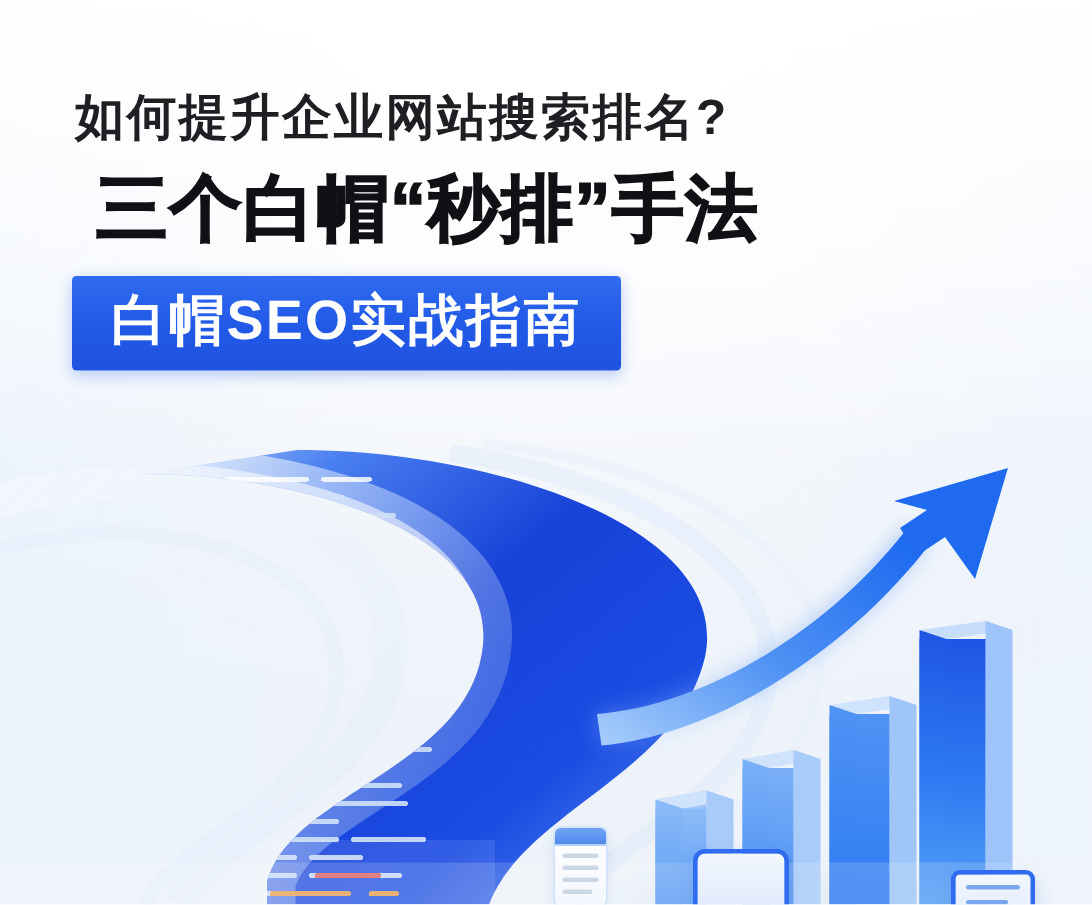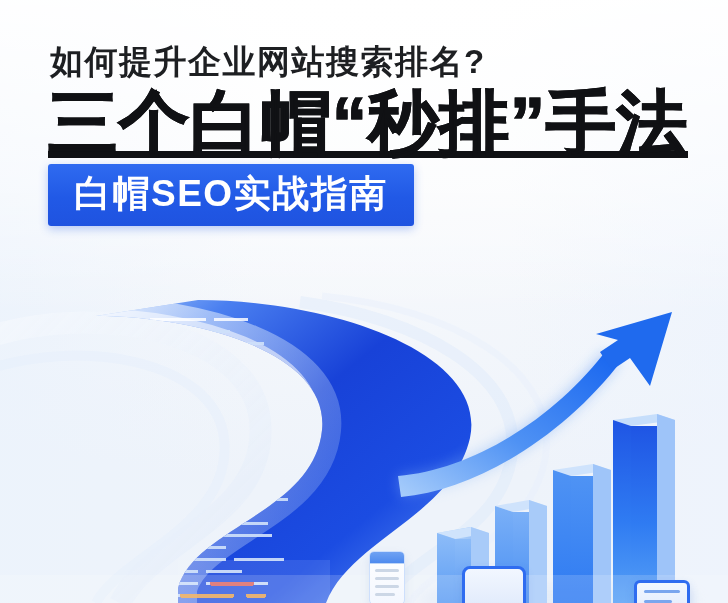--- a/index.html
+++ b/index.html
@@ -28,47 +28,46 @@
     background:
       linear-gradient(180deg, rgba(255,255,255,0.96) 0%, rgba(255,255,255,0.55) 30%, rgba(255,255,255,0) 52%),
       linear-gradient(90deg, rgba(236,243,252,0.85) 0%, rgba(255,255,255,0) 35%, rgba(255,255,255,0) 70%, rgba(238,244,253,0.7) 100%);
     pointer-events: none;
   }
 
   
   .text-block {
     position: absolute;
     left: 48px;
-    top: 42px;
+    top: 58px;
     width: 660px;
     z-index: 40;
   }
 
   .kicker {
     font-size: 33px;
     line-height: 1.22;
     font-weight: 700;
     color: #1d1f22;
     letter-spacing: 1.5px;
     white-space: nowrap;
     margin: 0 0 4px 2px;
     text-shadow: 0 1px 0 rgba(255,255,255,0.9);
   }
 
   .headline {
-    font-size: 70px;
+    font-size: 48px;
     line-height: 1.08;
     font-weight: 900;
     color: #101114;
     letter-spacing: 1px;
     white-space: nowrap;
-    margin: 0;
+    margin: 16px;
     -webkit-text-stroke: 1.2px #101114;
     text-shadow: 0 1px 0 rgba(255,255,255,0.6);
-    text-decoration: underline;
   }
 
   .badge {
     display: inline-block;
     margin-top: 2px;
     padding: 9px 26px 11px 26px;
     background: linear-gradient(180deg, #2f6bf0 0%, #2159e6 55%, #1f53e0 100%);
     color: #ffffff;
     font-size: 37px;
     line-height: 1.15;

